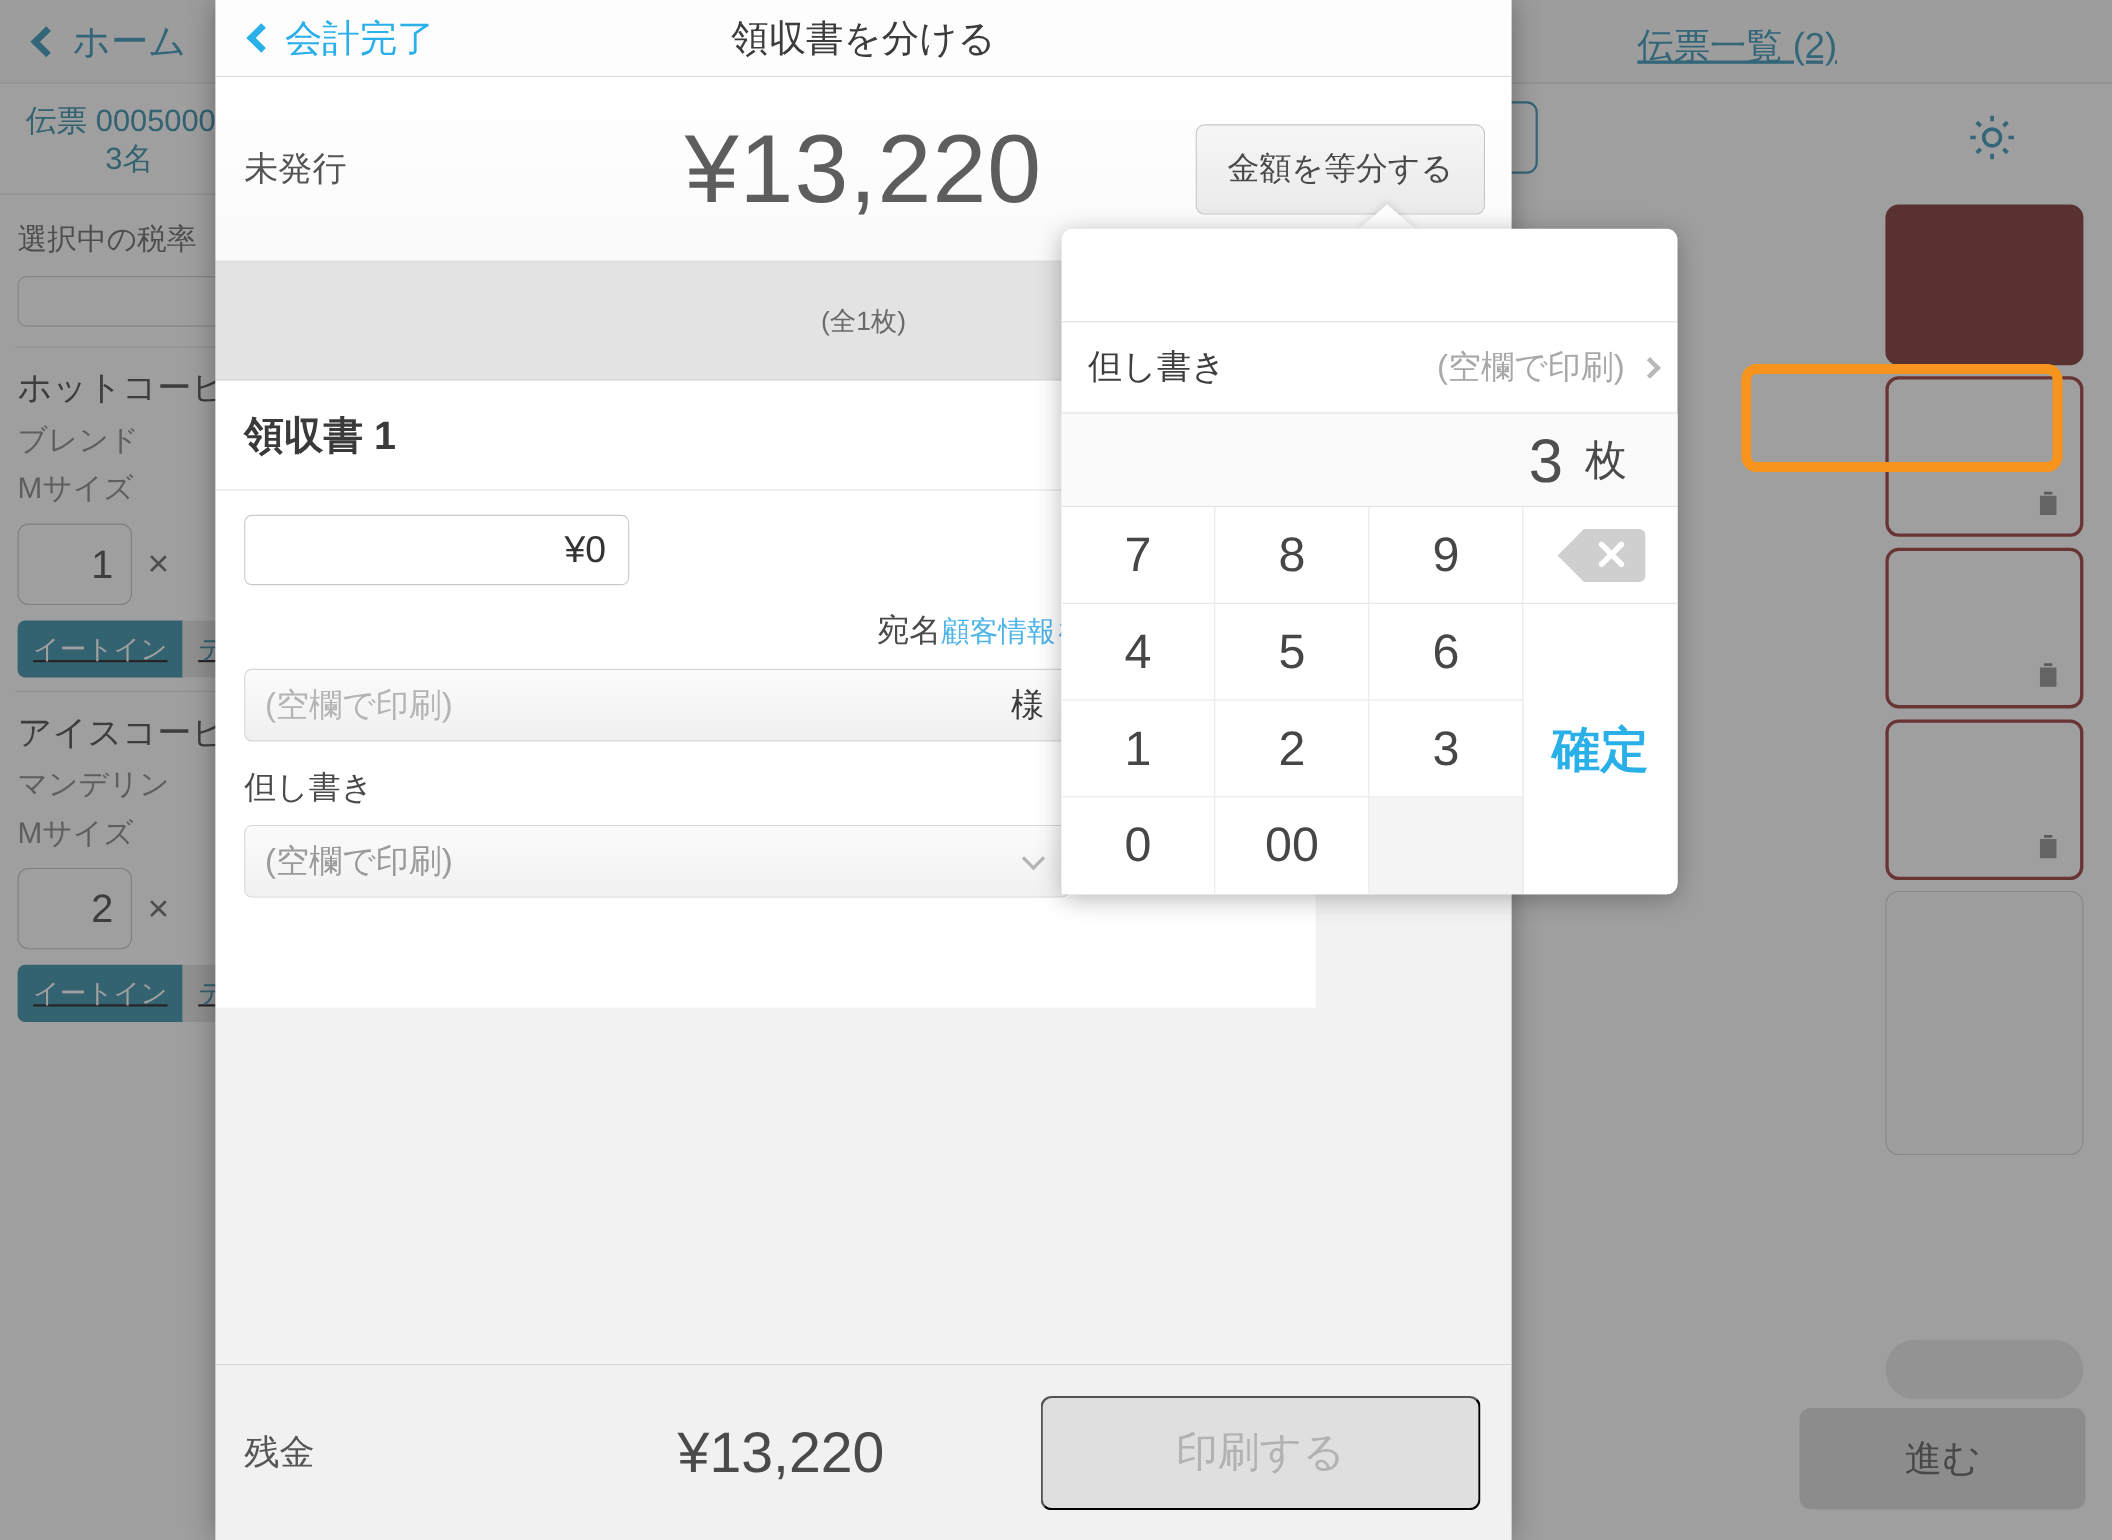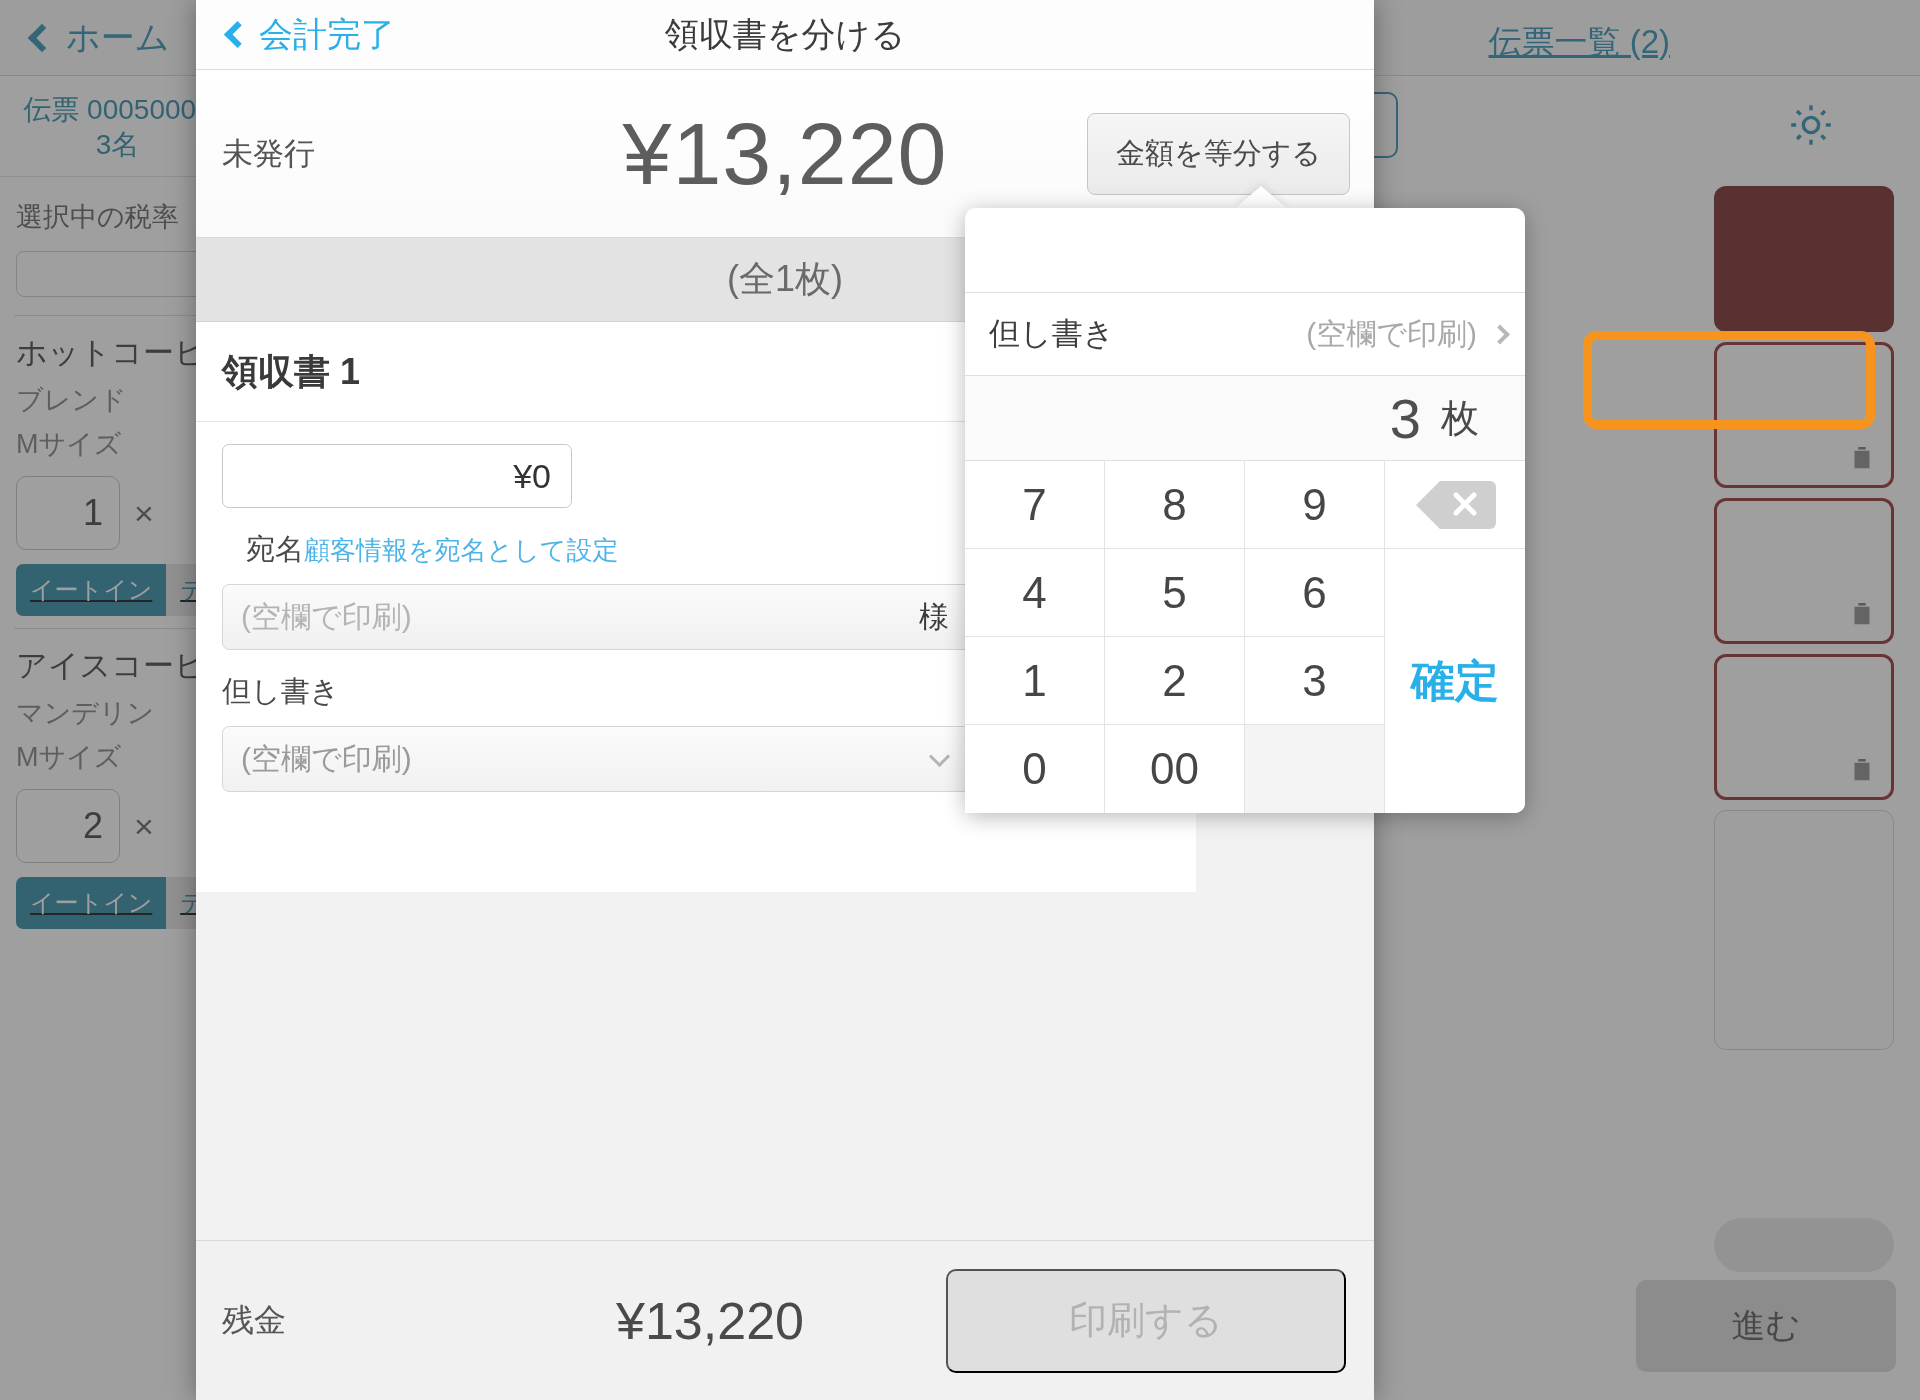--- a/index.html
+++ b/index.html
@@ -153,37 +153,37 @@
     font-size: 88px; color: #5d5d5d; letter-spacing: 1px;
   }
   .equal-btn {
     position: absolute; right: 24px; top: 50%; transform: translateY(-50%);
     padding: 20px 28px; border: 1px solid #c6c6c6; border-radius: 8px;
     background: linear-gradient(#f6f6f6, #eaeaea);
     font-size: 29px; color: #4a4a4a; cursor: pointer; white-space: nowrap;
   }
 
   .sheets-bar {
-    height: 84px; background: #e3e3e3; border-bottom: 1px solid #d2d2d2;
+    height: 108px; background: #e3e3e3; border-bottom: 1px solid #d2d2d2;
     display: flex; align-items: center; justify-content: center;
-    font-size: 36px; color: #6a6a6a; flex: 0 0 auto;
+    font-size: 24px; color: #6a6a6a; flex: 0 0 auto;
   }
 
   .scroll-area { flex: 1 1 auto; position: relative; overflow: hidden; background: #f2f2f2; }
 
   .receipt-card {
     position: absolute; left: 0; top: 0; width: 1000px; background: #ffffff;
   }
   .receipt-title {
     padding: 26px 26px 24px; font-size: 36px; font-weight: bold; color: #3a3a3a;
     border-bottom: 1px solid #e2e2e2;
   }
   .field-block { padding: 22px 26px 0; }
   .field-label { font-size: 29px; color: #4a4a4a; margin-bottom: 14px; }
-  .field-label-row { display: flex; align-items: baseline; justify-content: flex-start; margin-left: 24px; }
+  .field-label-row { display: flex; align-items: baseline; justify-content: flex-end; margin-left: 24px; }
   .link-blue { color: #4db4e8; font-size: 26px; cursor: pointer; white-space: nowrap; }
 
   .amount-input {
     width: 350px; height: 64px; border: 1px solid #c9c9c9; border-radius: 7px;
     background: #fff; display: flex; align-items: center; justify-content: flex-end;
     padding-right: 20px; font-size: 34px; color: #333; cursor: text;
   }
   .name-input {
     width: 750px; height: 66px; border: 1px solid #d6d6d6; border-radius: 7px;
     background: linear-gradient(#fbfbfb,#f0f0f0);

